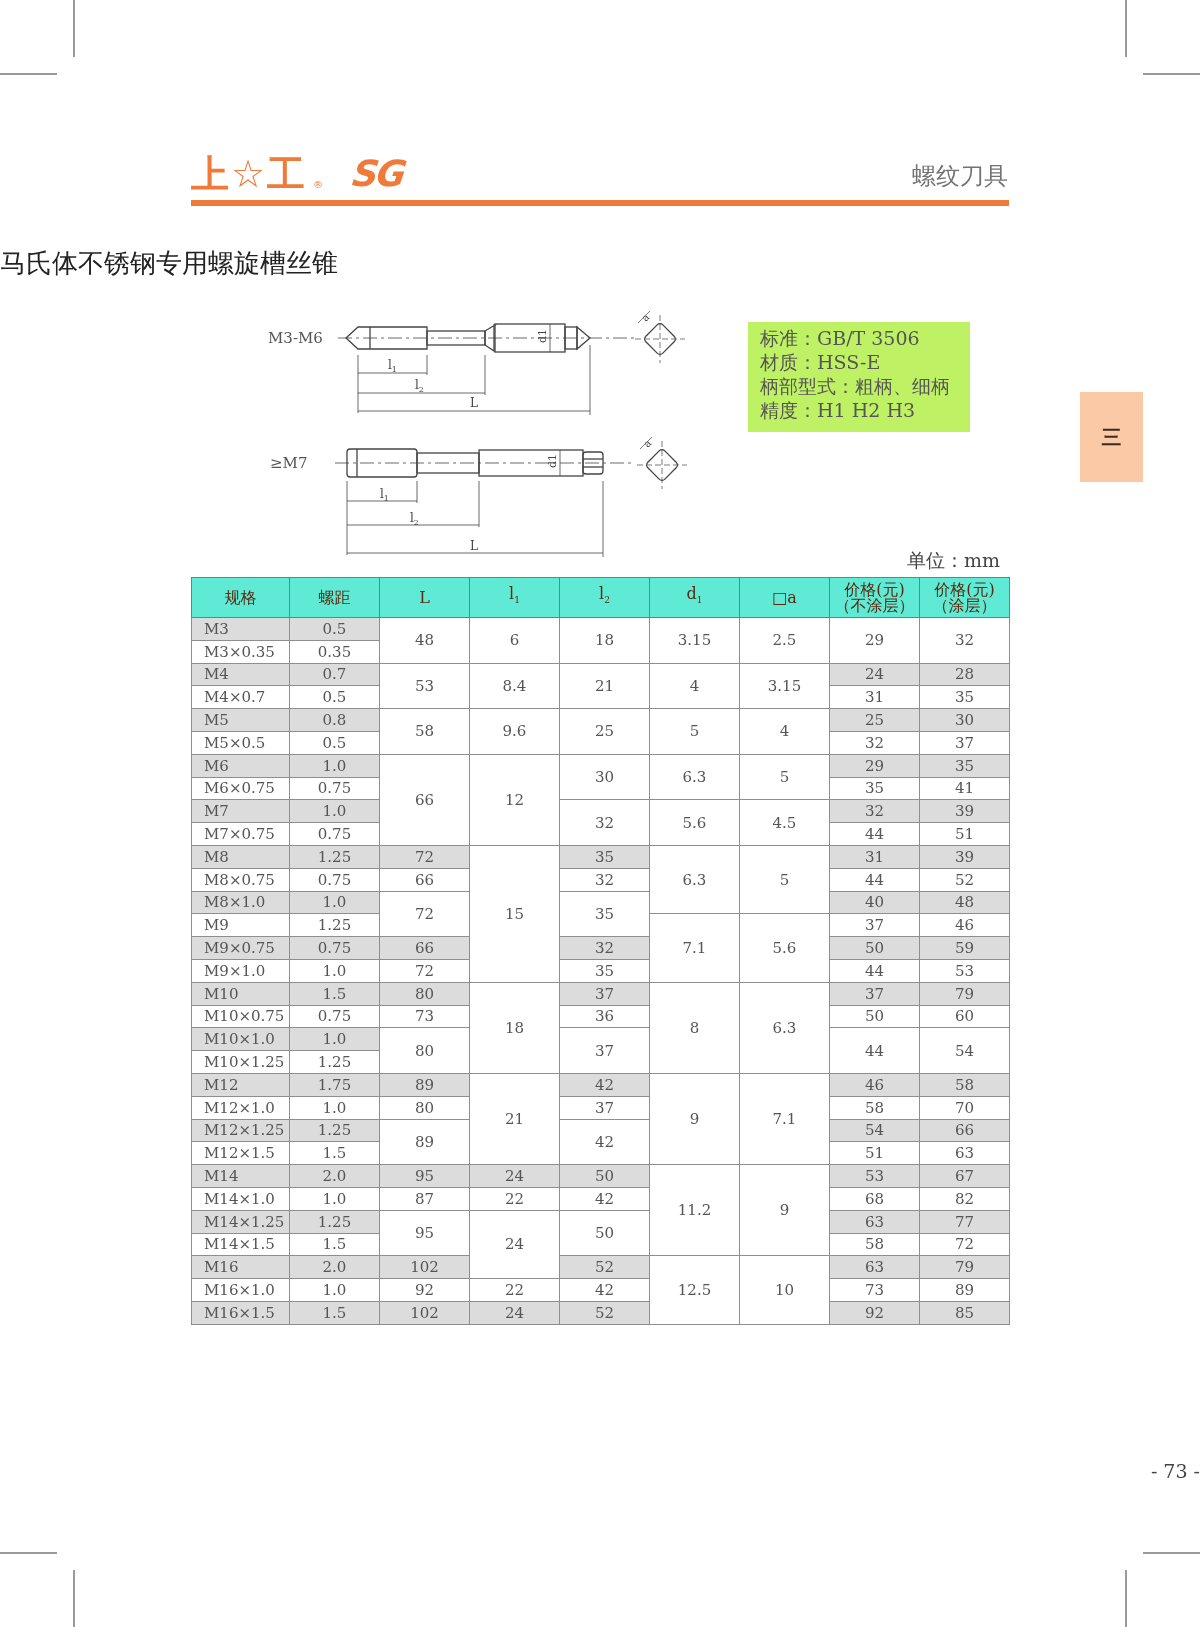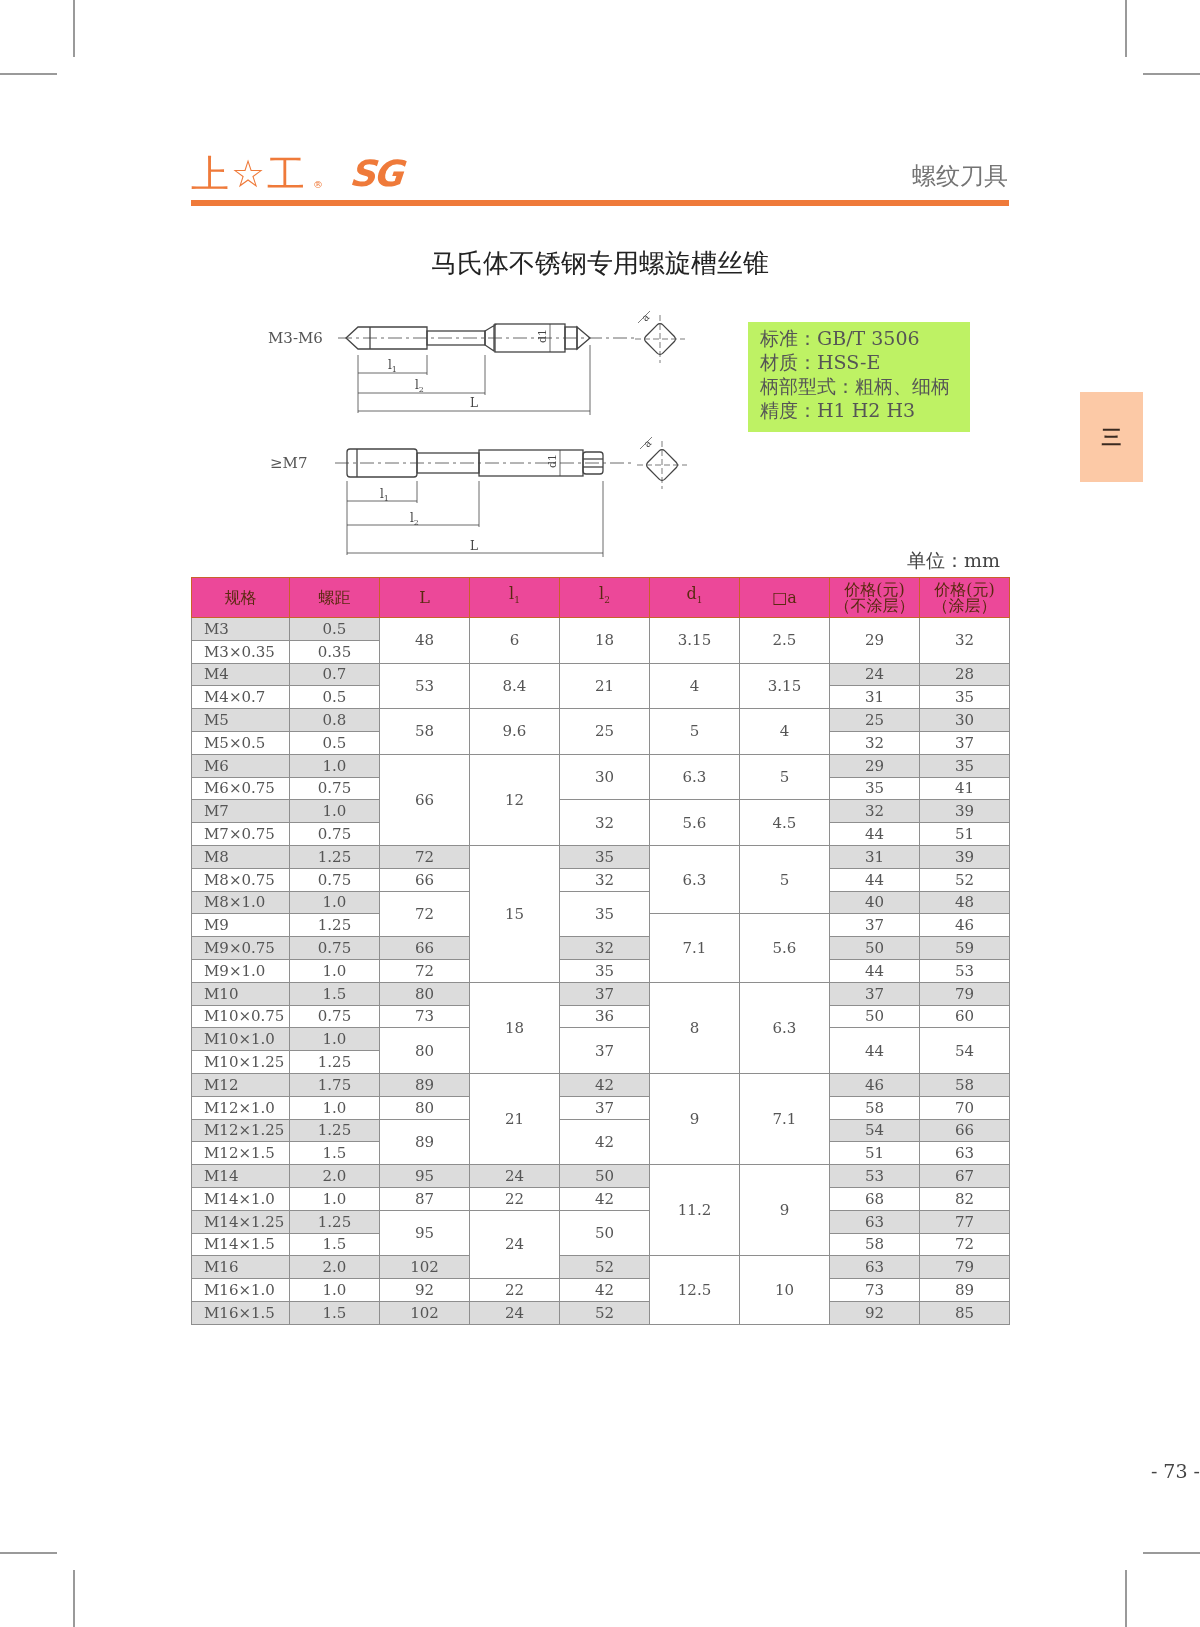--- a/index.html
+++ b/index.html
@@ -1,34 +1,34 @@
 <!DOCTYPE html>
 <html><head>
 <meta charset="utf-8">
 <style>
   html, body { margin:0; padding:0; background:#ffffff; }
   body { width:1200px; height:1627px; position:relative; overflow:hidden;
          font-family:"DejaVu Serif","Liberation Serif",serif; color:#333; }
   .crop { position:absolute; background:#9a9a9a; }
   .hdr-logo { position:absolute; left:191px; top:150px; height:44px; display:flex; align-items:flex-end; gap:10px; color:#ef7a3a; }
-  .logo-cn { font-family:"DejaVu Sans",sans-serif; font-size:38px; font-weight:400; letter-spacing:2px; line-height:40px; color:#ef7a3a; }
+  .logo-cn { font-family:"DejaVu Sans",sans-serif; font-size:38px; font-weight:700; letter-spacing:2px; line-height:40px; color:#ef7a3a; }
   .logo-reg { font-size:10px; margin-left:-4px; margin-bottom:4px; }
   .logo-sg { font-family:"DejaVu Sans",sans-serif; font-weight:900; font-style:italic; font-size:36px; line-height:40px; letter-spacing:-2px; margin-left:20px; color:#ef7a3a; transform:skewX(-8deg); }
   .hdr-section { position:absolute; right:192px; top:160px; font-family:"DejaVu Sans",sans-serif; font-size:24px; color:#737373; }
   .hdr-rule { position:absolute; left:191px; top:200px; width:818px; height:6px; background:#ef7a3a; }
-  .title { position:absolute; left:0; width:1200px; top:246px; text-align:center; font-family:"DejaVu Sans",sans-serif; font-size:26px; color:#222; }
+  .title { position:absolute; left:0; width:1200px; top:246px; text-align:left; font-family:"DejaVu Sans",sans-serif; font-size:26px; color:#222; }
   .diagram { position:absolute; left:260px; top:305px; width:470px; height:260px; }
   .spec-box { position:absolute; left:748px; top:322px; width:222px; height:110px; background:#bef264; padding:4px 12px; box-sizing:border-box;
               font-size:19px; line-height:24px; color:#555; }
   .side-tab { position:absolute; left:1080px; top:392px; width:63px; height:90px; background:#fcc9a6; display:flex; align-items:center; justify-content:center; }
   .side-tab span { font-family:"DejaVu Sans",sans-serif; font-size:20px; font-weight:bold; color:#3a2a20; }
   .unit { position:absolute; right:200px; top:548px; font-size:19px; color:#444; }
   table.spec { position:absolute; left:191px; top:577px; border-collapse:collapse; table-layout:fixed; width:818px; }
   table.spec th, table.spec td { border:1px solid #8e8e8e; text-align:center; padding:0; font-size:15px; color:#555; font-weight:normal; }
-  table.spec th { background:#ec4899; color:#5a2a10; height:39px; font-size:16px; line-height:16px; border-color:#c8632a; }
+  table.spec th { background:#5eead4; color:#5a2a10; height:39px; font-size:16px; line-height:16px; border-color:#c8632a; }
   table.spec td { height:21.8px; line-height:20px; background:#ffffff; }
   table.spec td.g { background:#dcdcdc; }
   table.spec td.left { text-align:left; padding-left:12px;margin-left:34px; }
   .pageno { position:absolute; left:0; width:1200px; top:1460px; text-align:right; font-size:19px; color:#444; }
   sub { font-size:9px; }
 </style>
 </head>
 <body>
 
 <div class="crop" style="left:73px;top:0;width:2px;height:57px;"></div>

